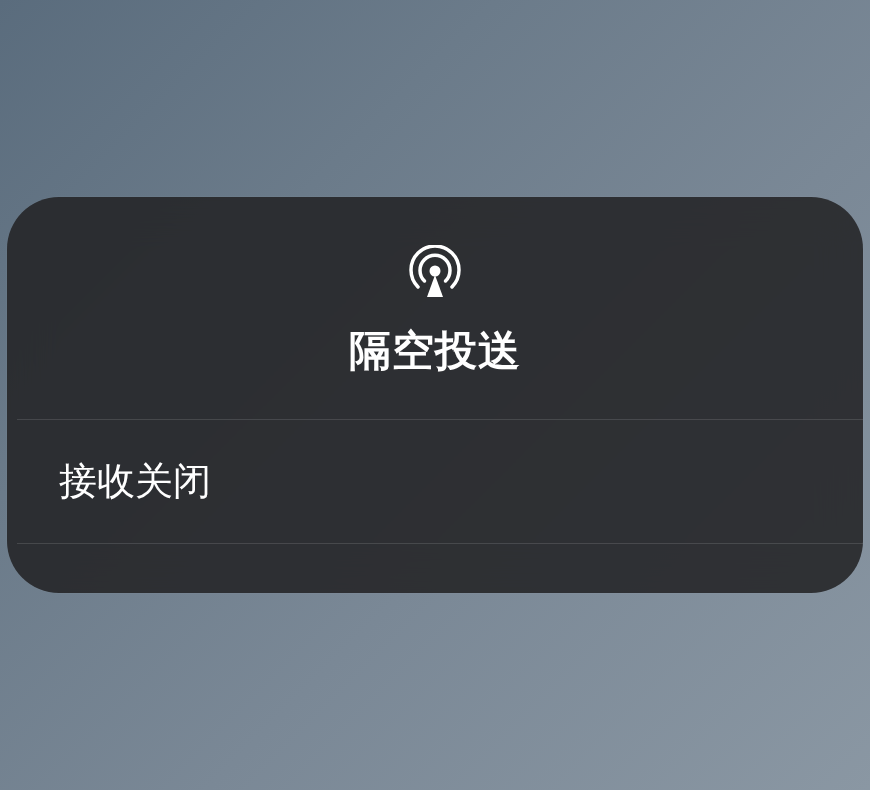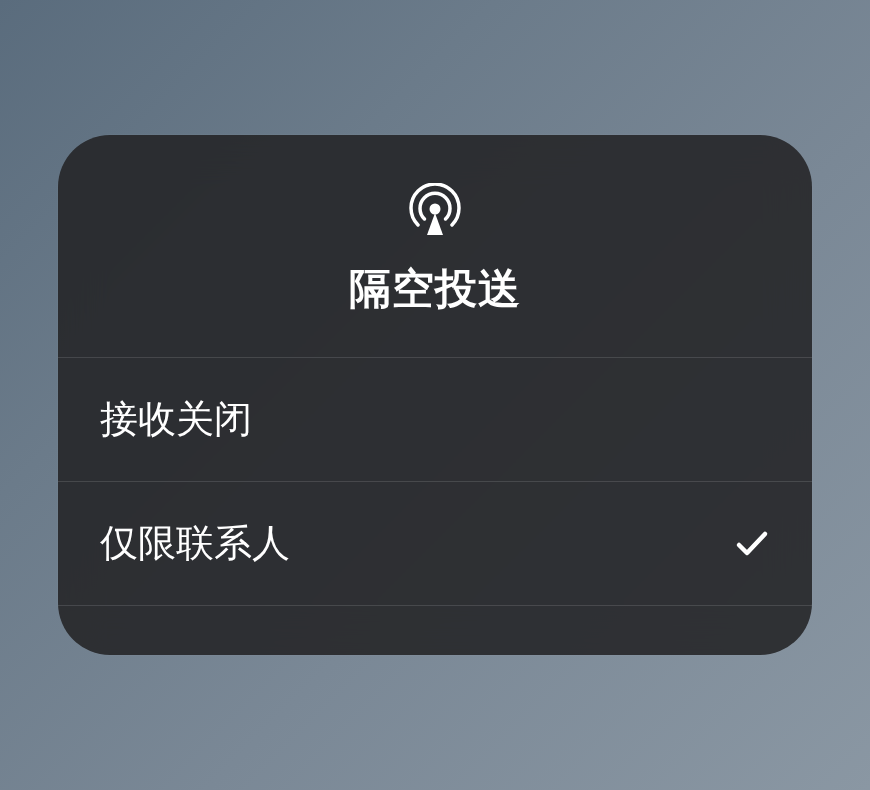--- a/index.html
+++ b/index.html
@@ -13,21 +13,21 @@
       height: 790px;
       background: linear-gradient(135deg, #5a6c7d 0%, #6b7b8a 30%, #7a8896 60%, #8a97a3 100%);
       display: flex;
       align-items: center;
       justify-content: center;
       font-family: -apple-system, BlinkMacSystemFont, "PingFang SC", "Helvetica Neue", sans-serif;
       overflow: hidden;
     }
     
     .panel {
-      width: 754px;
+      width: 856px;
       background: rgba(35, 35, 38, 0.88);
       border-radius: 52px;
       overflow: hidden;
       backdrop-filter: blur(20px);
       box-shadow: 0 0 0 0.5px rgba(255,255,255,0.05);
     }
     
     .header {
       padding: 48px 0 40px 0;
       display: flex;
@@ -52,20 +52,21 @@
     .title {
       color: #ffffff;
       font-size: 42px;
       font-weight: 600;
       letter-spacing: 1px;
     }
     
     .options {
       display: flex;
       flex-direction: column;
+      margin-left: 10px;
     }
     
     .option {
       display: flex;
       align-items: center;
       justify-content: space-between;
       padding: 36px 42px;
       border-top: 1px solid rgba(255, 255, 255, 0.12);
       cursor: pointer;
     }
@@ -113,25 +114,17 @@
     </div>
     <div class="title">隔空投送</div>
   </div>
 
   <div class="options">
     <div class="option">
       <span class="option-label">接收关闭</span>
 
     </div>
 
-    <div class="option selected">
-      <span class="option-label">仅限联系人</span>
-      <span class="checkmark">
-        <svg viewBox="0 0 36 36" fill="none" stroke="#ffffff" stroke-width="4.5" stroke-linecap="round" stroke-linejoin="round">
-          <path d="M 5 19 L 13 27 L 31 8"></path>
-        </svg>
-      </span>
-    </div>
 
 
     <div class="bottom-spacer"></div>
   </div>
 </div>
 
 </body></html>

